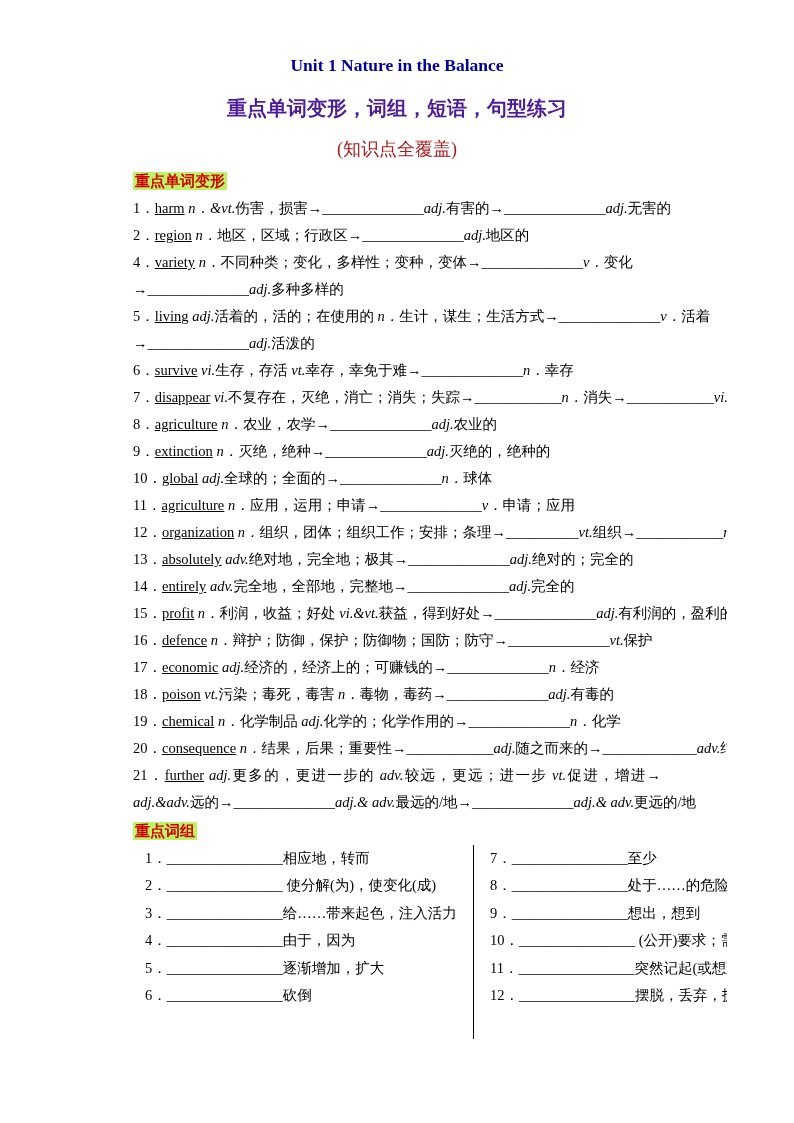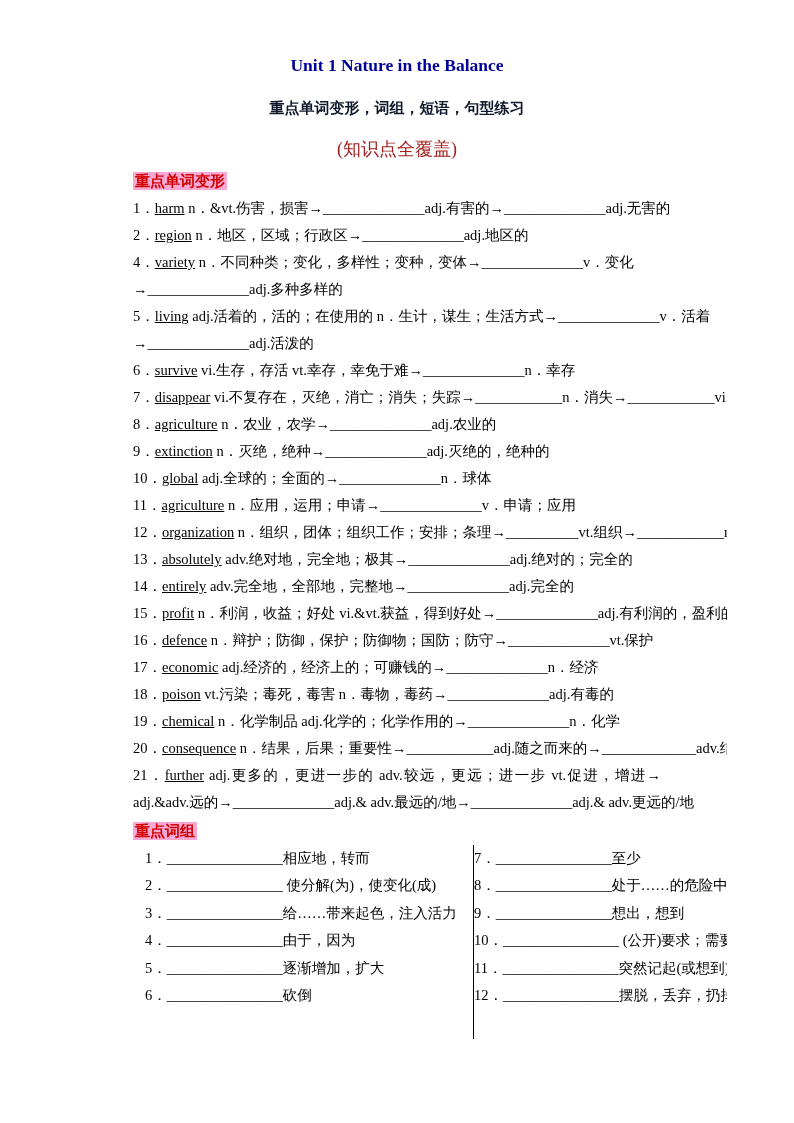--- a/index.html
+++ b/index.html
@@ -4,39 +4,39 @@
 <style>
   html,body{margin:0;padding:0;background:#ffffff;}
   .page{
     width:660px;height:1123px;margin:0 auto;background:#ffffff;
     font-family:"Liberation Serif","DejaVu Serif",serif;
     color:#000;box-sizing:border-box;
     padding:50px 66px 0 66px;overflow:hidden;position:relative;
   }
   .hdr{text-align:center;}
   .title{font-size:17.5px;font-weight:bold;color:#000099;line-height:30px;margin:0 0 12px 0;}
-  .subtitle{font-size:15px;font-weight:bold;color:#0f172a;line-height:32px;margin:0 0 10px 0;}
+  .subtitle{font-size:20px;font-weight:bold;color:#4c1d95;line-height:32px;margin:0 0 10px 0;}
   .tagline{font-size:18px;font-weight:normal;color:#A02020;line-height:30px;margin:0 0 6px 0;}
   .sec-hdr{line-height:22px;margin:0 0 3px 0;}
   .sec-hdr .hl{
-    background:#f9a8d4;color:#D00000;font-weight:bold;font-size:15px;
+    background:#bef264;color:#D00000;font-weight:bold;font-size:15px;
     padding:1px 2px;
   }
   .word-list{margin:0;padding:0;}
   .word-line{
     font-size:14.5px;line-height:27px;white-space:nowrap;
   }
   .word-line.j{white-space:normal;text-align:justify;text-align-last:justify;}
-  .pos{margin-top:12px;}
+  .pos{font-style:italic;margin-top:12px;}
   .hw{text-decoration:underline;}
   .blank{letter-spacing:0;}
   .phrase-wrap{margin-top:4px;}
   .phrase-cols{display:flex;align-items:stretch;margin-top:2px;}
   .pcol-left{width:328px;flex:none;padding-bottom:30px;margin-left:12px;}
-  .pcol-right{flex:1;border-left:1px solid #000;padding-bottom:30px;}
+  .pcol-right{flex:1;border-left:1px solid #000;padding-left:16px;padding-bottom:30px;}
   .phrase-line{font-size:14.5px;line-height:27.4px;white-space:nowrap;}
 </style>
 </head>
 <body>
 
 <div class="page">
   <div class="hdr">
     <div class="title">Unit 1 Nature in the Balance</div>
     <div class="subtitle">重点单词变形，词组，短语，句型练习</div>
     <div class="tagline">(知识点全覆盖)</div>

